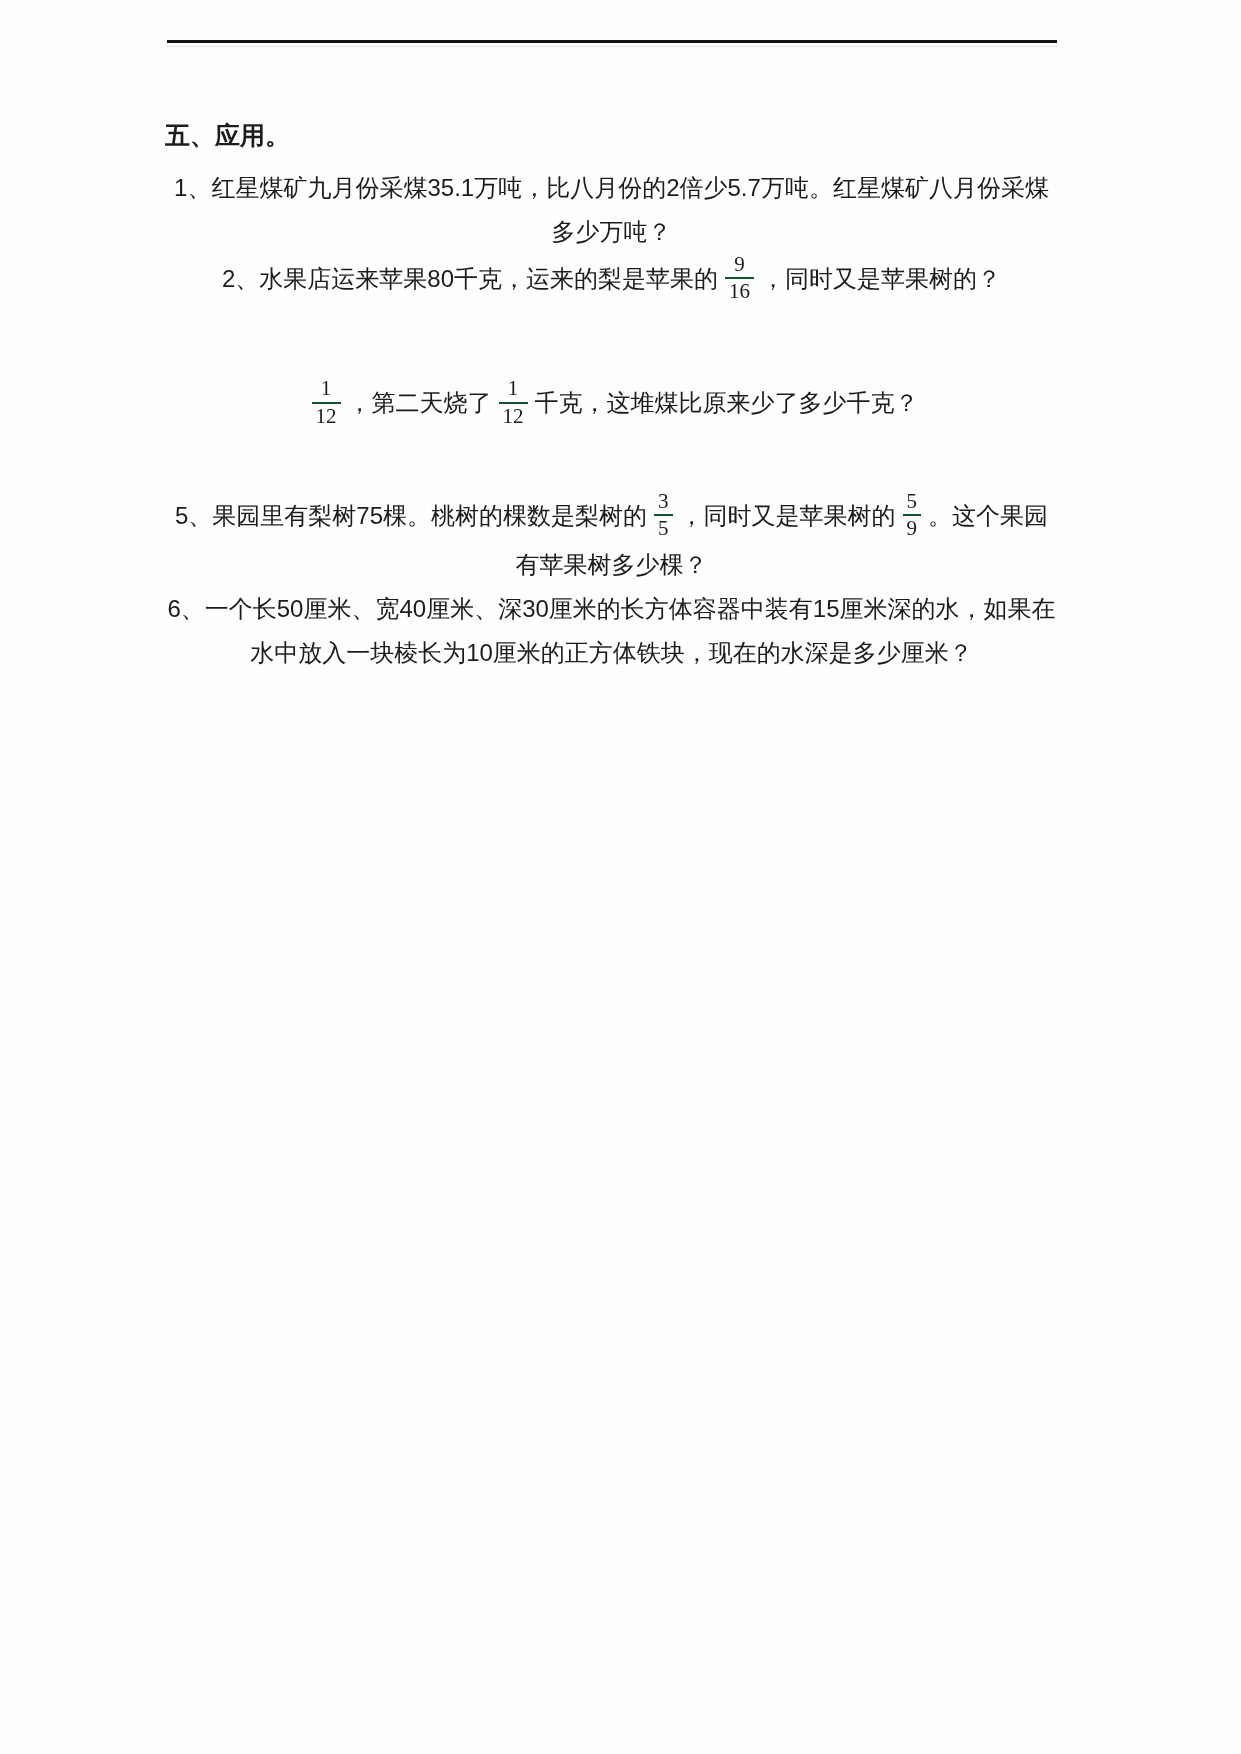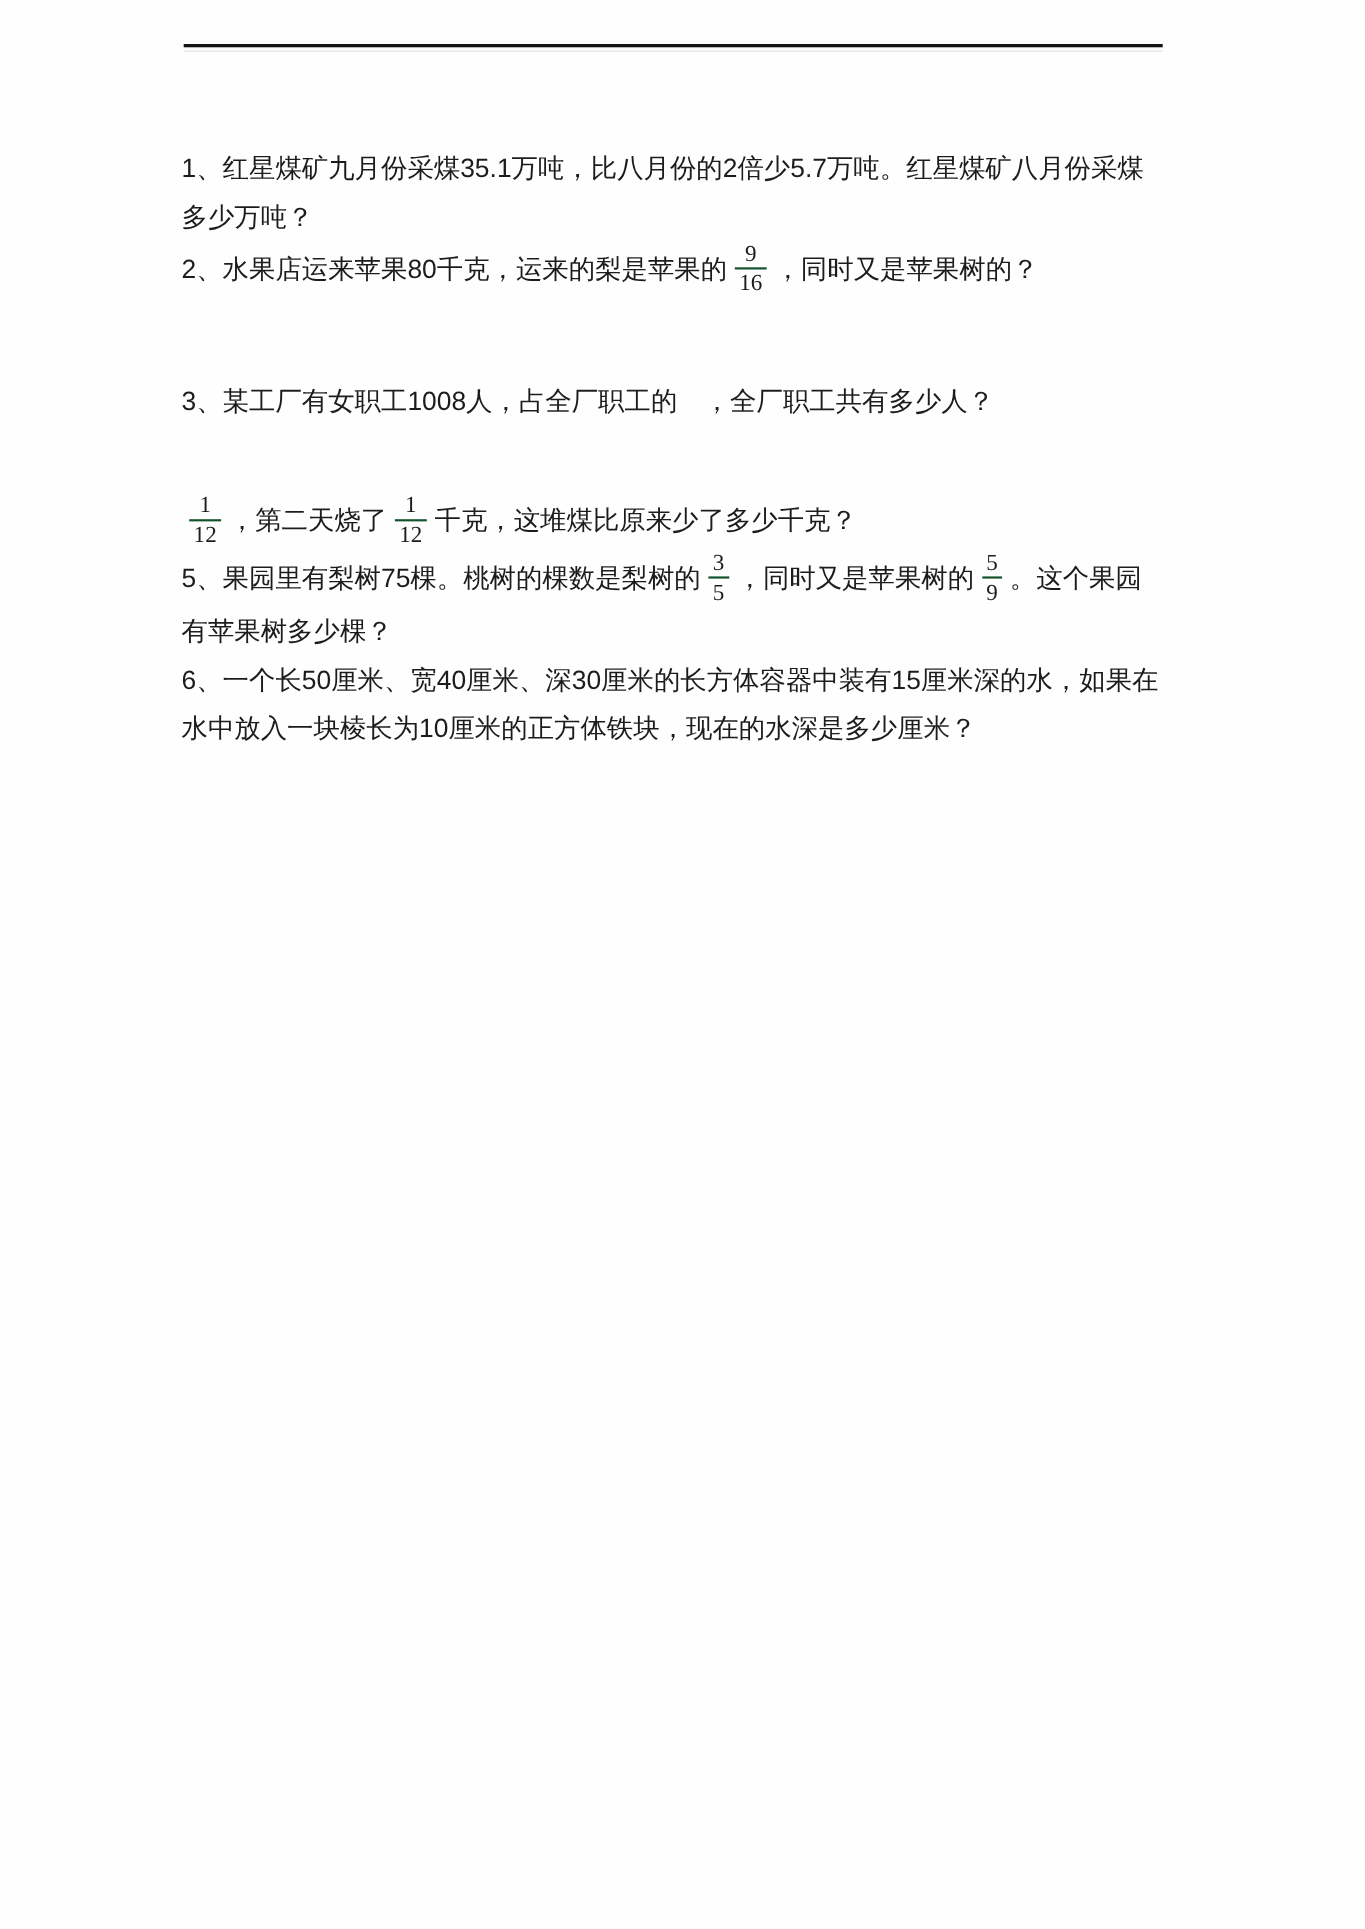--- a/index.html
+++ b/index.html
@@ -40,21 +40,21 @@
   }
   .section-title {
     font-size: 25px;
     font-weight: bold;
     line-height: 34px;
     margin: 0;
   }
   .question {
     font-size: 24px;
     line-height: 44px;
-    text-align: left;
+    text-align: center;
     word-break: break-all;
   }
   .question:nth-child(1) { margin-top: 14px; }
   .question:nth-child(2) { }
   .question:nth-child(3) { margin-top: 72px; }
   .question:nth-child(4) { margin-top: 60px; }
   .question:nth-child(5) { }
   .question:nth-child(6) { }
   .fraction {
     display: inline-flex;
@@ -75,27 +75,27 @@
     border-top: 2px solid #14532d;
     padding: 0 4px;
   }
 </style>
 </head>
 <body>
 
 <main>
   <div class="top-rule"></div>
   <div class="content">
+    <h2 class="section-title">五、应用。</h2>
     <div id="questions">
         <div class="question"><span>1、红星煤矿九月份采煤35.1万吨，比八月份的2倍少5.7万吨。红星煤矿八月份采煤多少万吨？</span></div>
         <div class="question"><span>2、水果店运来苹果80千克，运来的梨是苹果的</span><span class="fraction">
             <span class="num">9</span>
             <span class="den">16</span>
           </span><span>，同时又是苹果树的？</span></div>
-        <div class="question"><span>3、某工厂有女职工1008人，占全厂职工的　，全厂职工共有多少人？</span></div>
         <div class="question"><span class="fraction">
             <span class="num">1</span>
             <span class="den">12</span>
           </span><span>，第二天烧了</span><span class="fraction">
             <span class="num">1</span>
             <span class="den">12</span>
           </span><span>千克，这堆煤比原来少了多少千克？</span></div>
         <div class="question"><span>5、果园里有梨树75棵。桃树的棵数是梨树的</span><span class="fraction">
             <span class="num">3</span>
             <span class="den">5</span>

